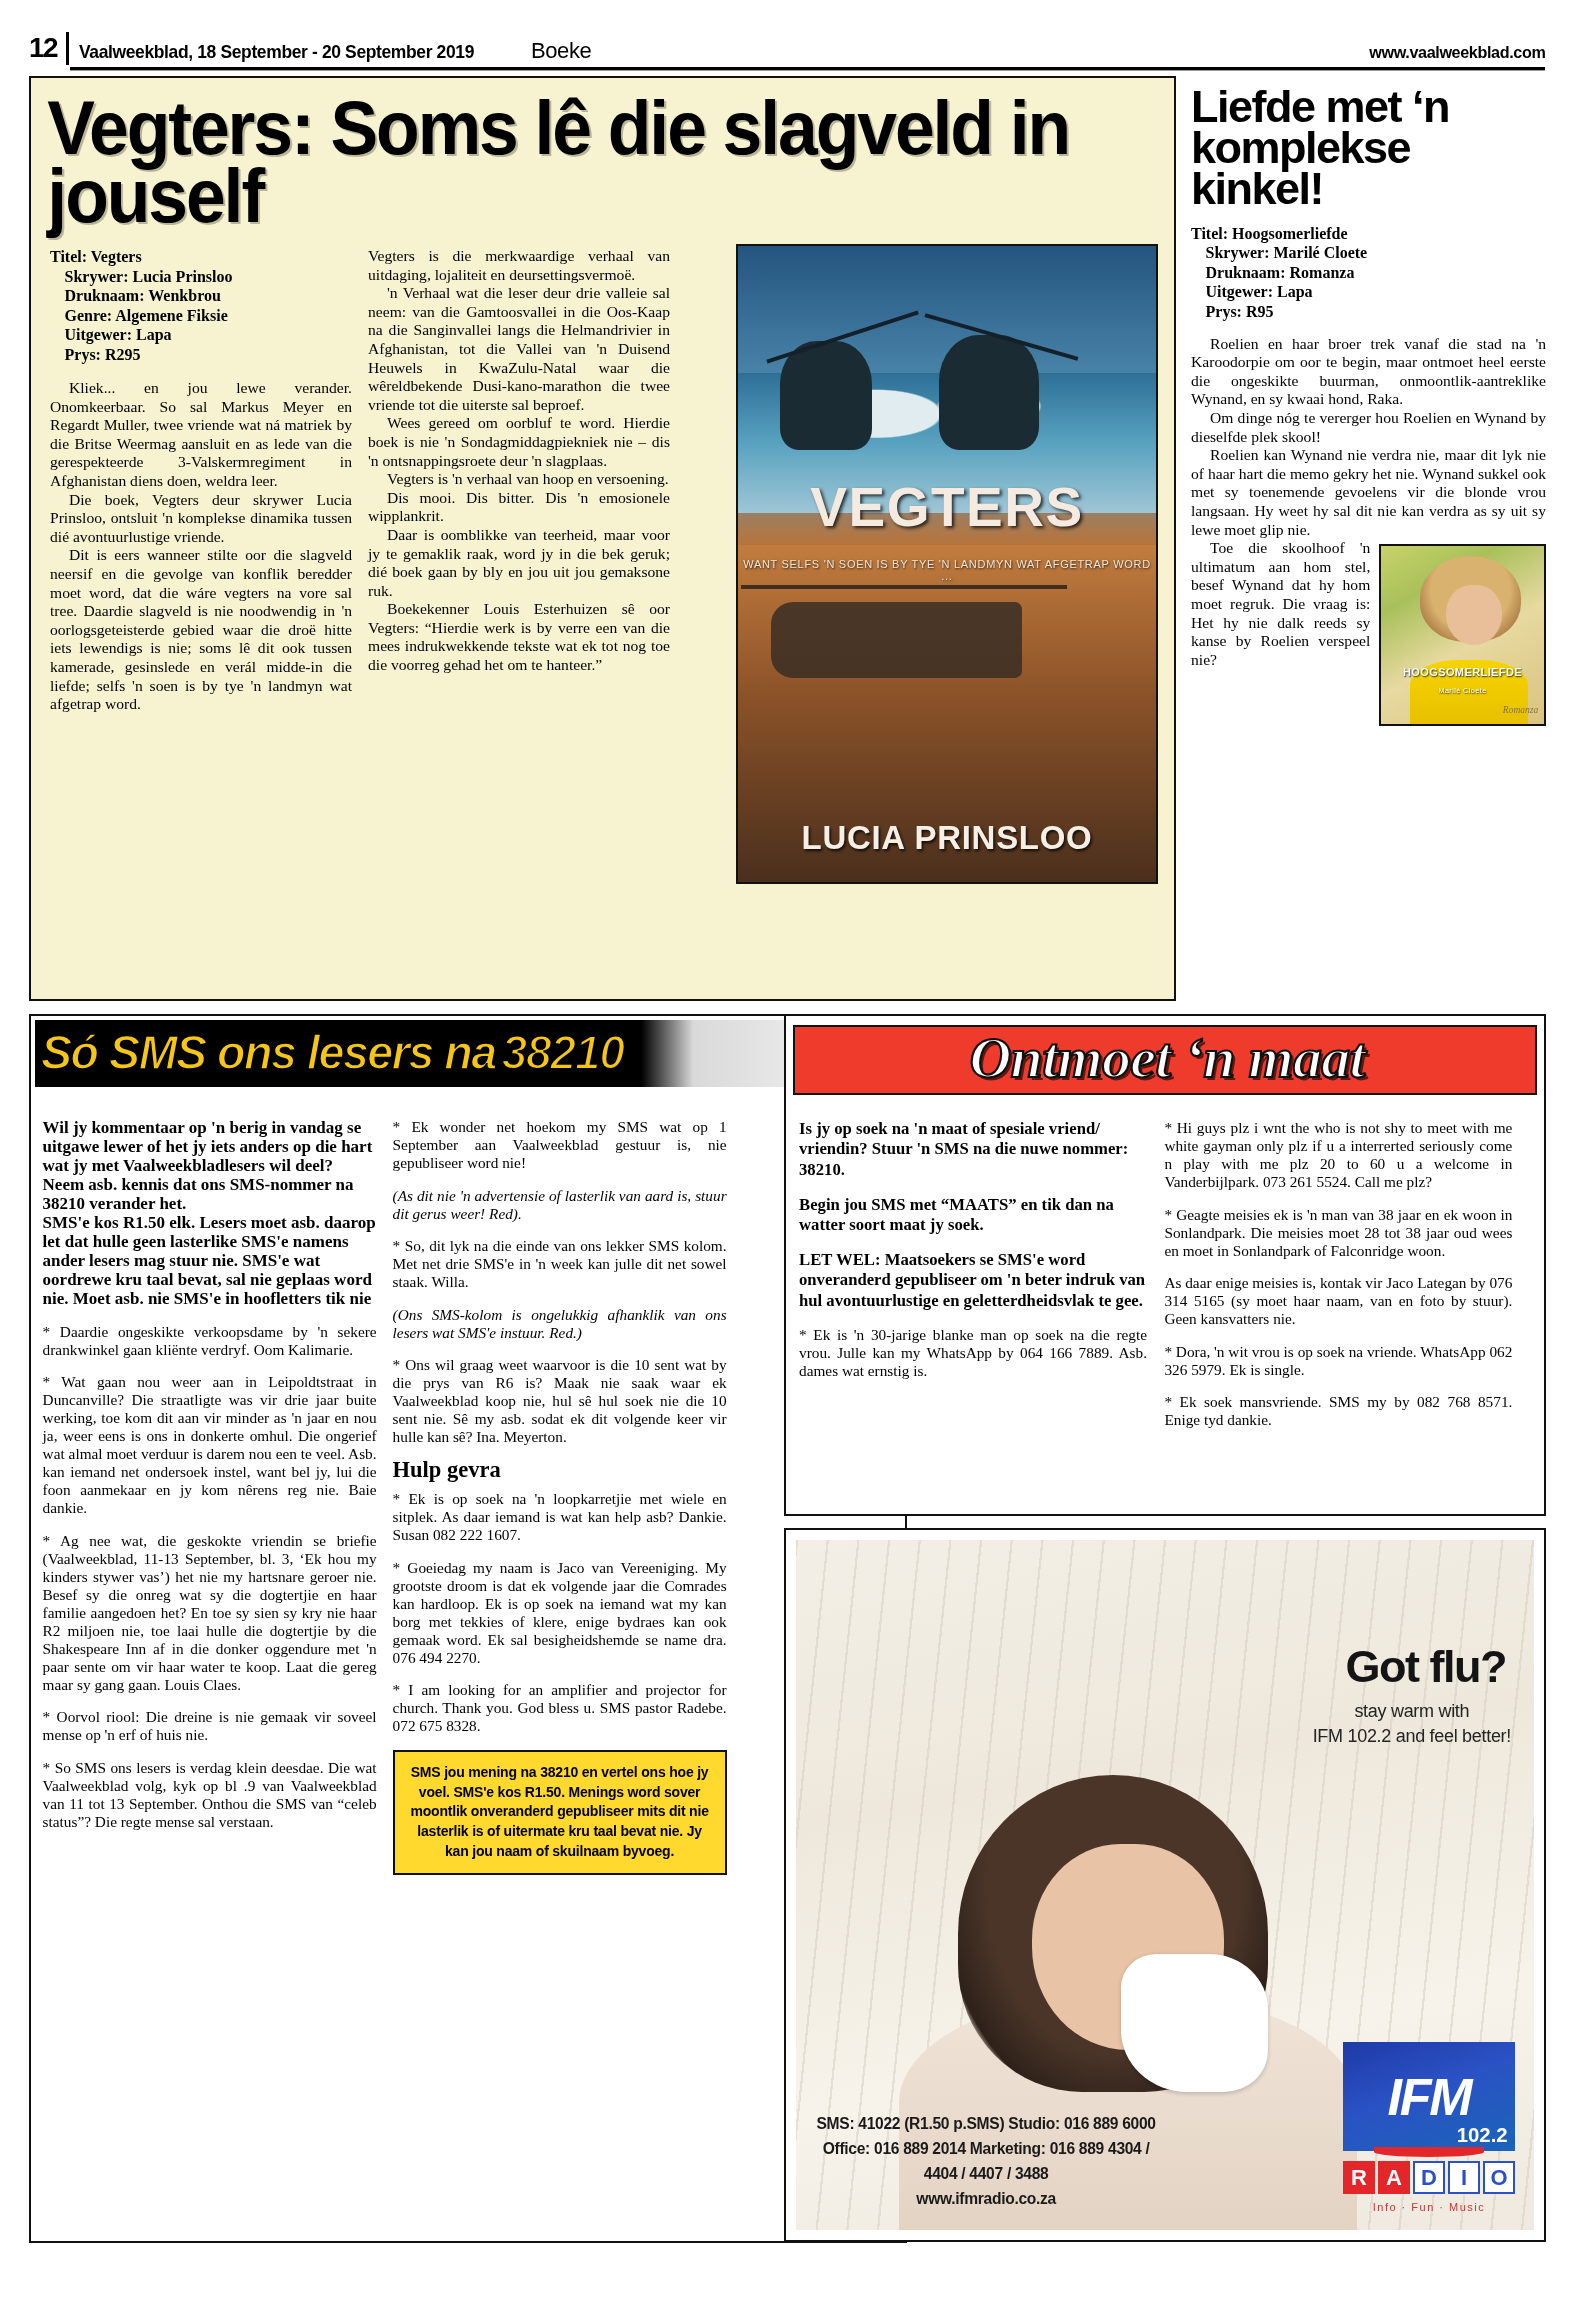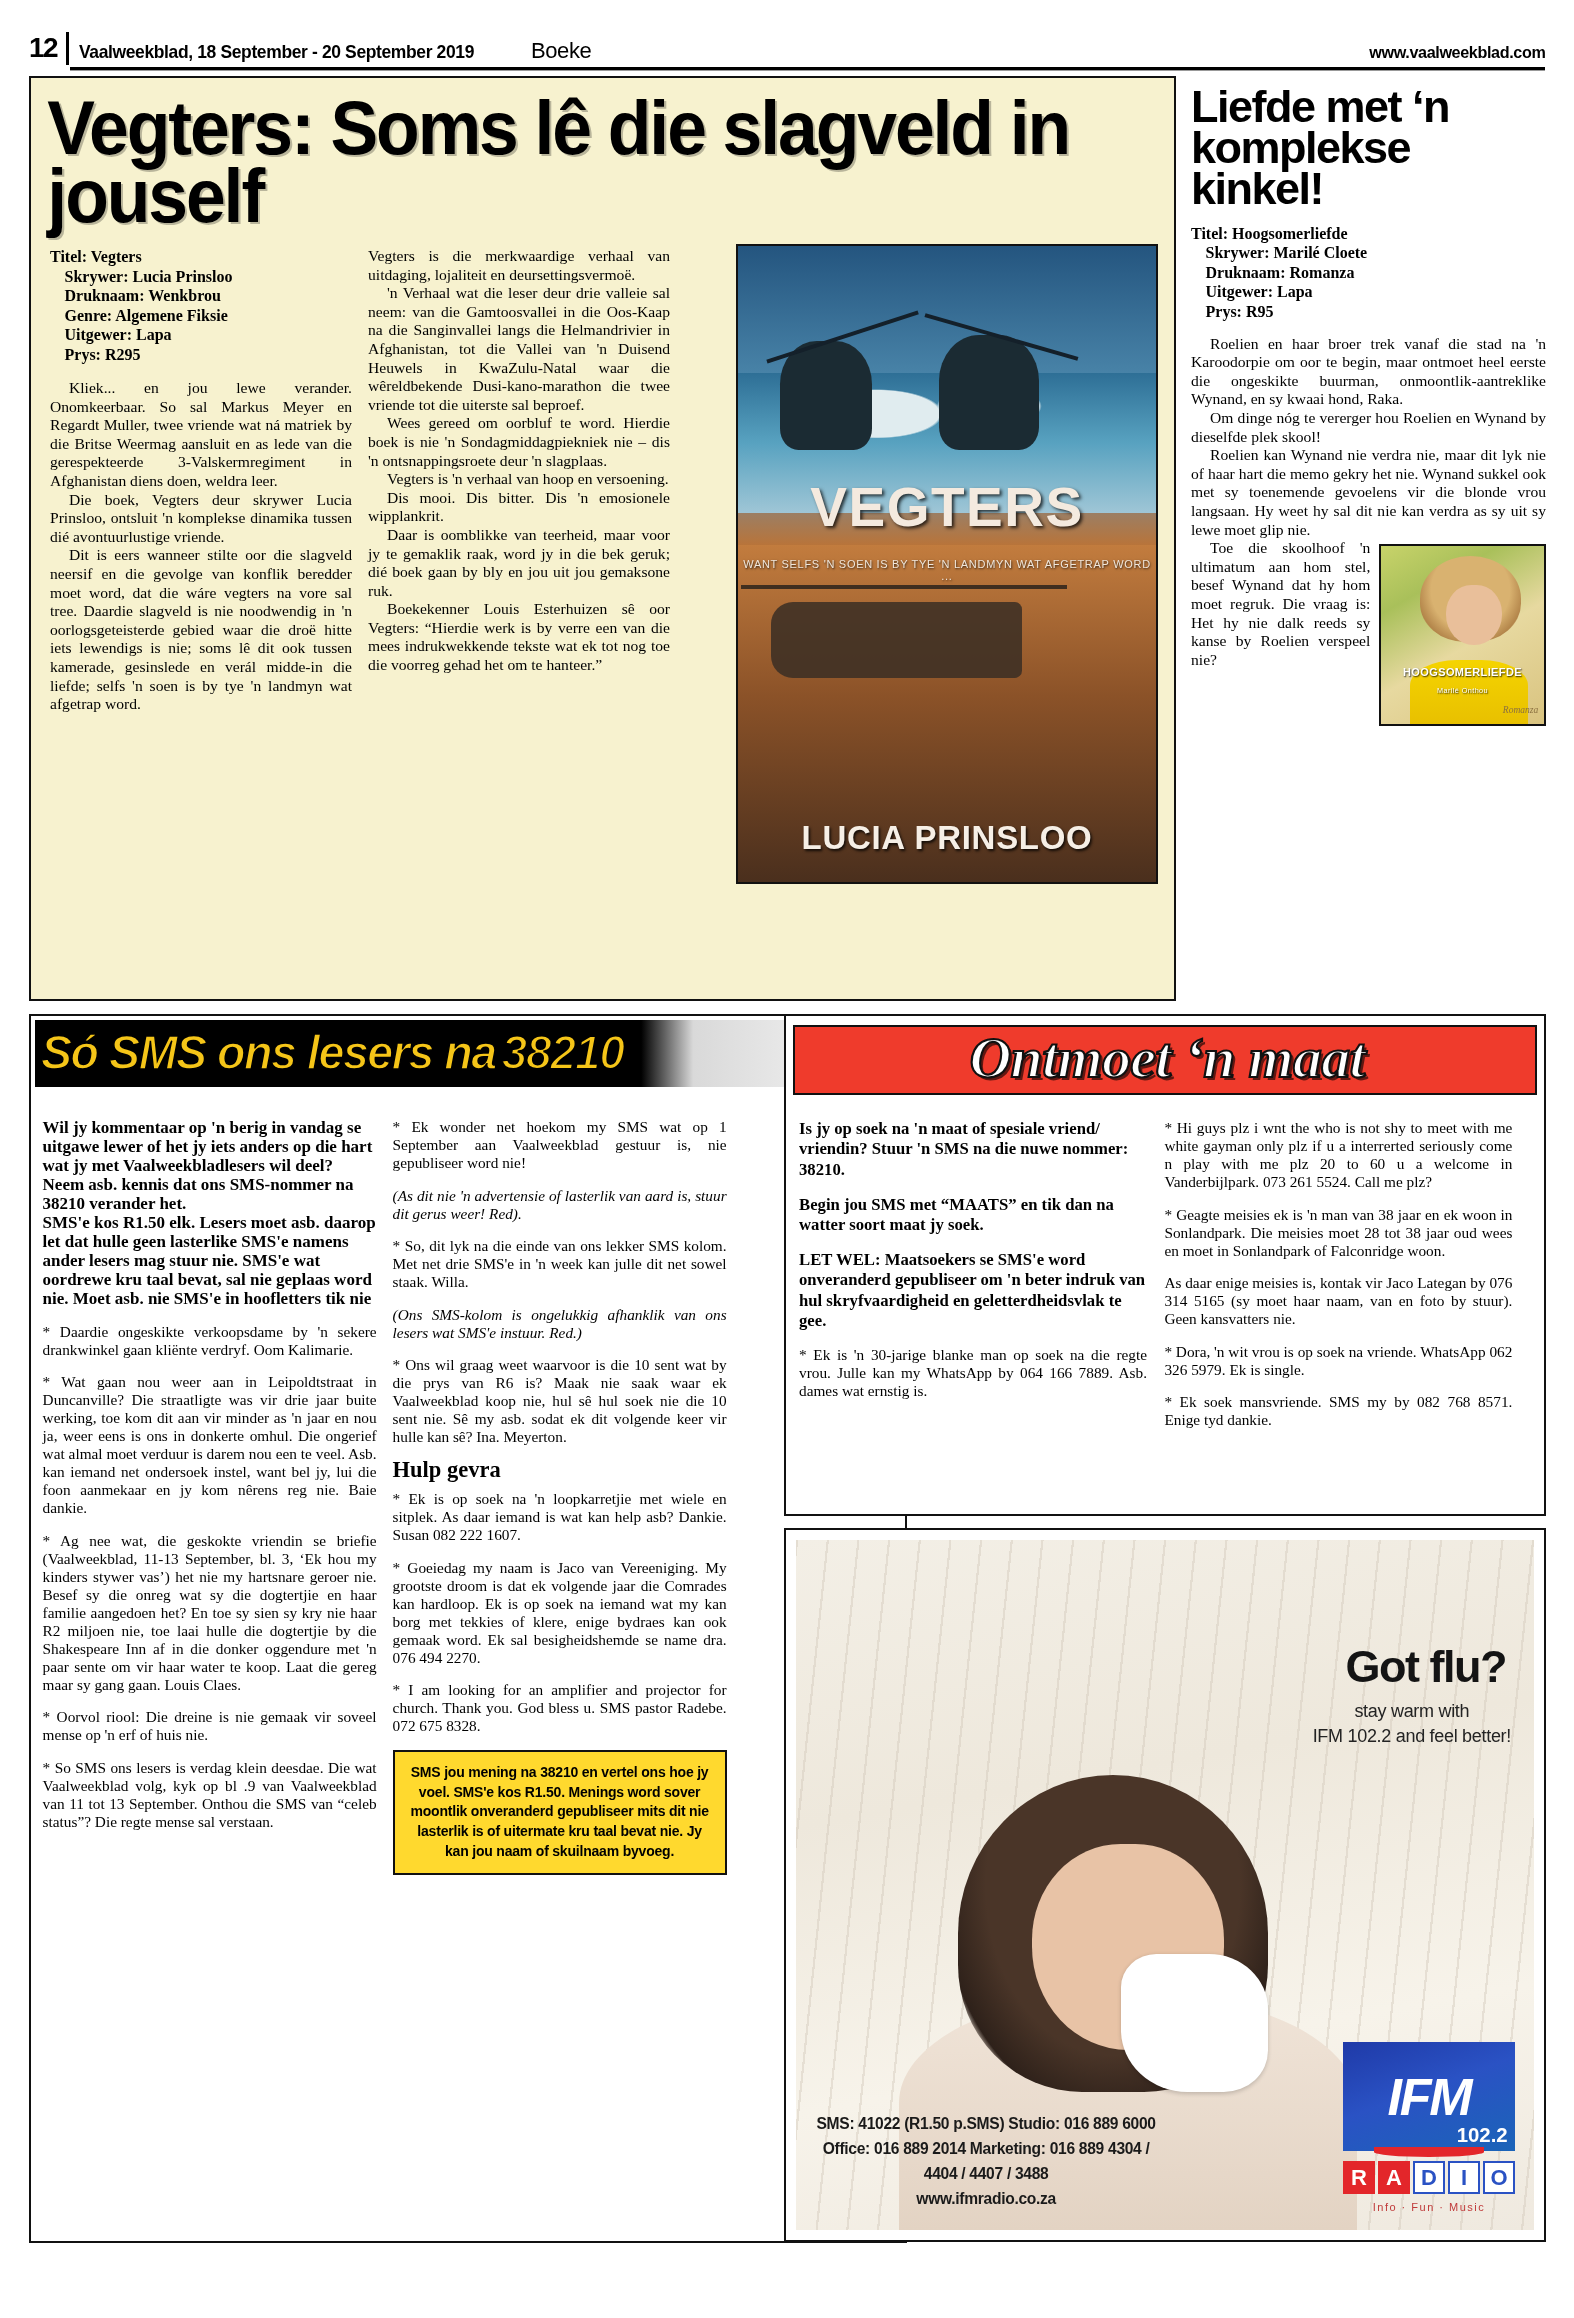--- a/index.html
+++ b/index.html
@@ -397,21 +397,21 @@
   <div class="rb-body">
     <p>Roelien en haar broer trek vanaf die stad na 'n Karoodorpie om oor te begin, maar ontmoet heel eerste die ongeskikte buurman, onmoontlik-aantreklike Wynand, en sy kwaai hond, Raka.</p>
     <p>Om dinge nóg te vererger hou Roelien en Wynand by dieselfde plek skool!</p>
     <p>Roelien kan Wynand nie verdra nie, maar dit lyk nie of haar hart die memo gekry het nie. Wynand sukkel ook met sy toenemende gevoelens vir die blonde vrou langsaan. Hy weet hy sal dit nie kan verdra as sy uit sy lewe moet glip nie.</p>
     <div class="romance-photo">
       <div class="hairblob"></div>
       <div class="face"></div>
       <div class="dress"></div>
       <div class="cap">
         <span>HOOGSOMERLIEFDE</span>
-        <small>Marilé Onthou</small>
+        <small>Marilé Cloete</small>
       </div>
       <div class="brand">Romanza</div>
     </div>
     <p>Toe die skoolhoof 'n ultimatum aan hom stel, besef Wynand dat hy hom moet regruk. Die vraag is: Het hy nie dalk reeds sy kanse by Roelien verspeel nie?</p>
   </div>
 </div>
 
 <div class="sms-panel">
   <div class="sms-banner">
     <div class="txt">
@@ -451,21 +451,21 @@
 
 <div class="maat-panel">
   <div class="maat-banner">
     <div class="txt">Ontmoet ‘n maat</div>
   </div>
   <div class="maat-cols">
     <div class="maatcol">
       <div class="maat-intro">
         <p>Is jy op soek na 'n maat of spesiale vriend/ vriendin? Stuur 'n SMS na die nuwe nommer: 38210.</p>
         <p>Begin jou SMS met “MAATS” en tik dan na watter soort maat jy soek.</p>
-        <p>LET WEL: Maatsoekers se SMS'e word onveranderd gepubliseer om 'n beter indruk van hul skryfvaardigheid en geletterdheidsvlak te gee.</p>
+        <p>LET WEL: Maatsoekers se SMS'e word onveranderd gepubliseer om 'n beter indruk van hul avontuurlustige en geletterdheidsvlak te gee.</p>
       </div>
       <p>* Ek is 'n 30-jarige blanke man op soek na die regte vrou. Julle kan my WhatsApp by 064 166 7889. Asb. dames wat ernstig is.</p>
     </div>
     <div class="maatcol">
       <p>* Hi guys plz i wnt the who is not shy to meet with me white gayman only plz if u a interrerted seriously come n play with me plz 20 to 60 u a welcome in Vanderbijlpark. 073 261 5524. Call me plz?</p>
       <p>* Geagte meisies ek is 'n man van 38 jaar en ek woon in Sonlandpark. Die meisies moet 28 tot 38 jaar oud wees en moet in Sonlandpark of Falconridge woon.</p>
       <p>As daar enige meisies is, kontak vir Jaco Lategan by 076 314 5165 (sy moet haar naam, van en foto by stuur). Geen kansvatters nie.</p>
       <p>* Dora, 'n wit vrou is op soek na vriende. WhatsApp 062 326 5979. Ek is single.</p>
       <p>* Ek soek mansvriende. SMS my by 082 768 8571. Enige tyd dankie.</p>
     </div>

